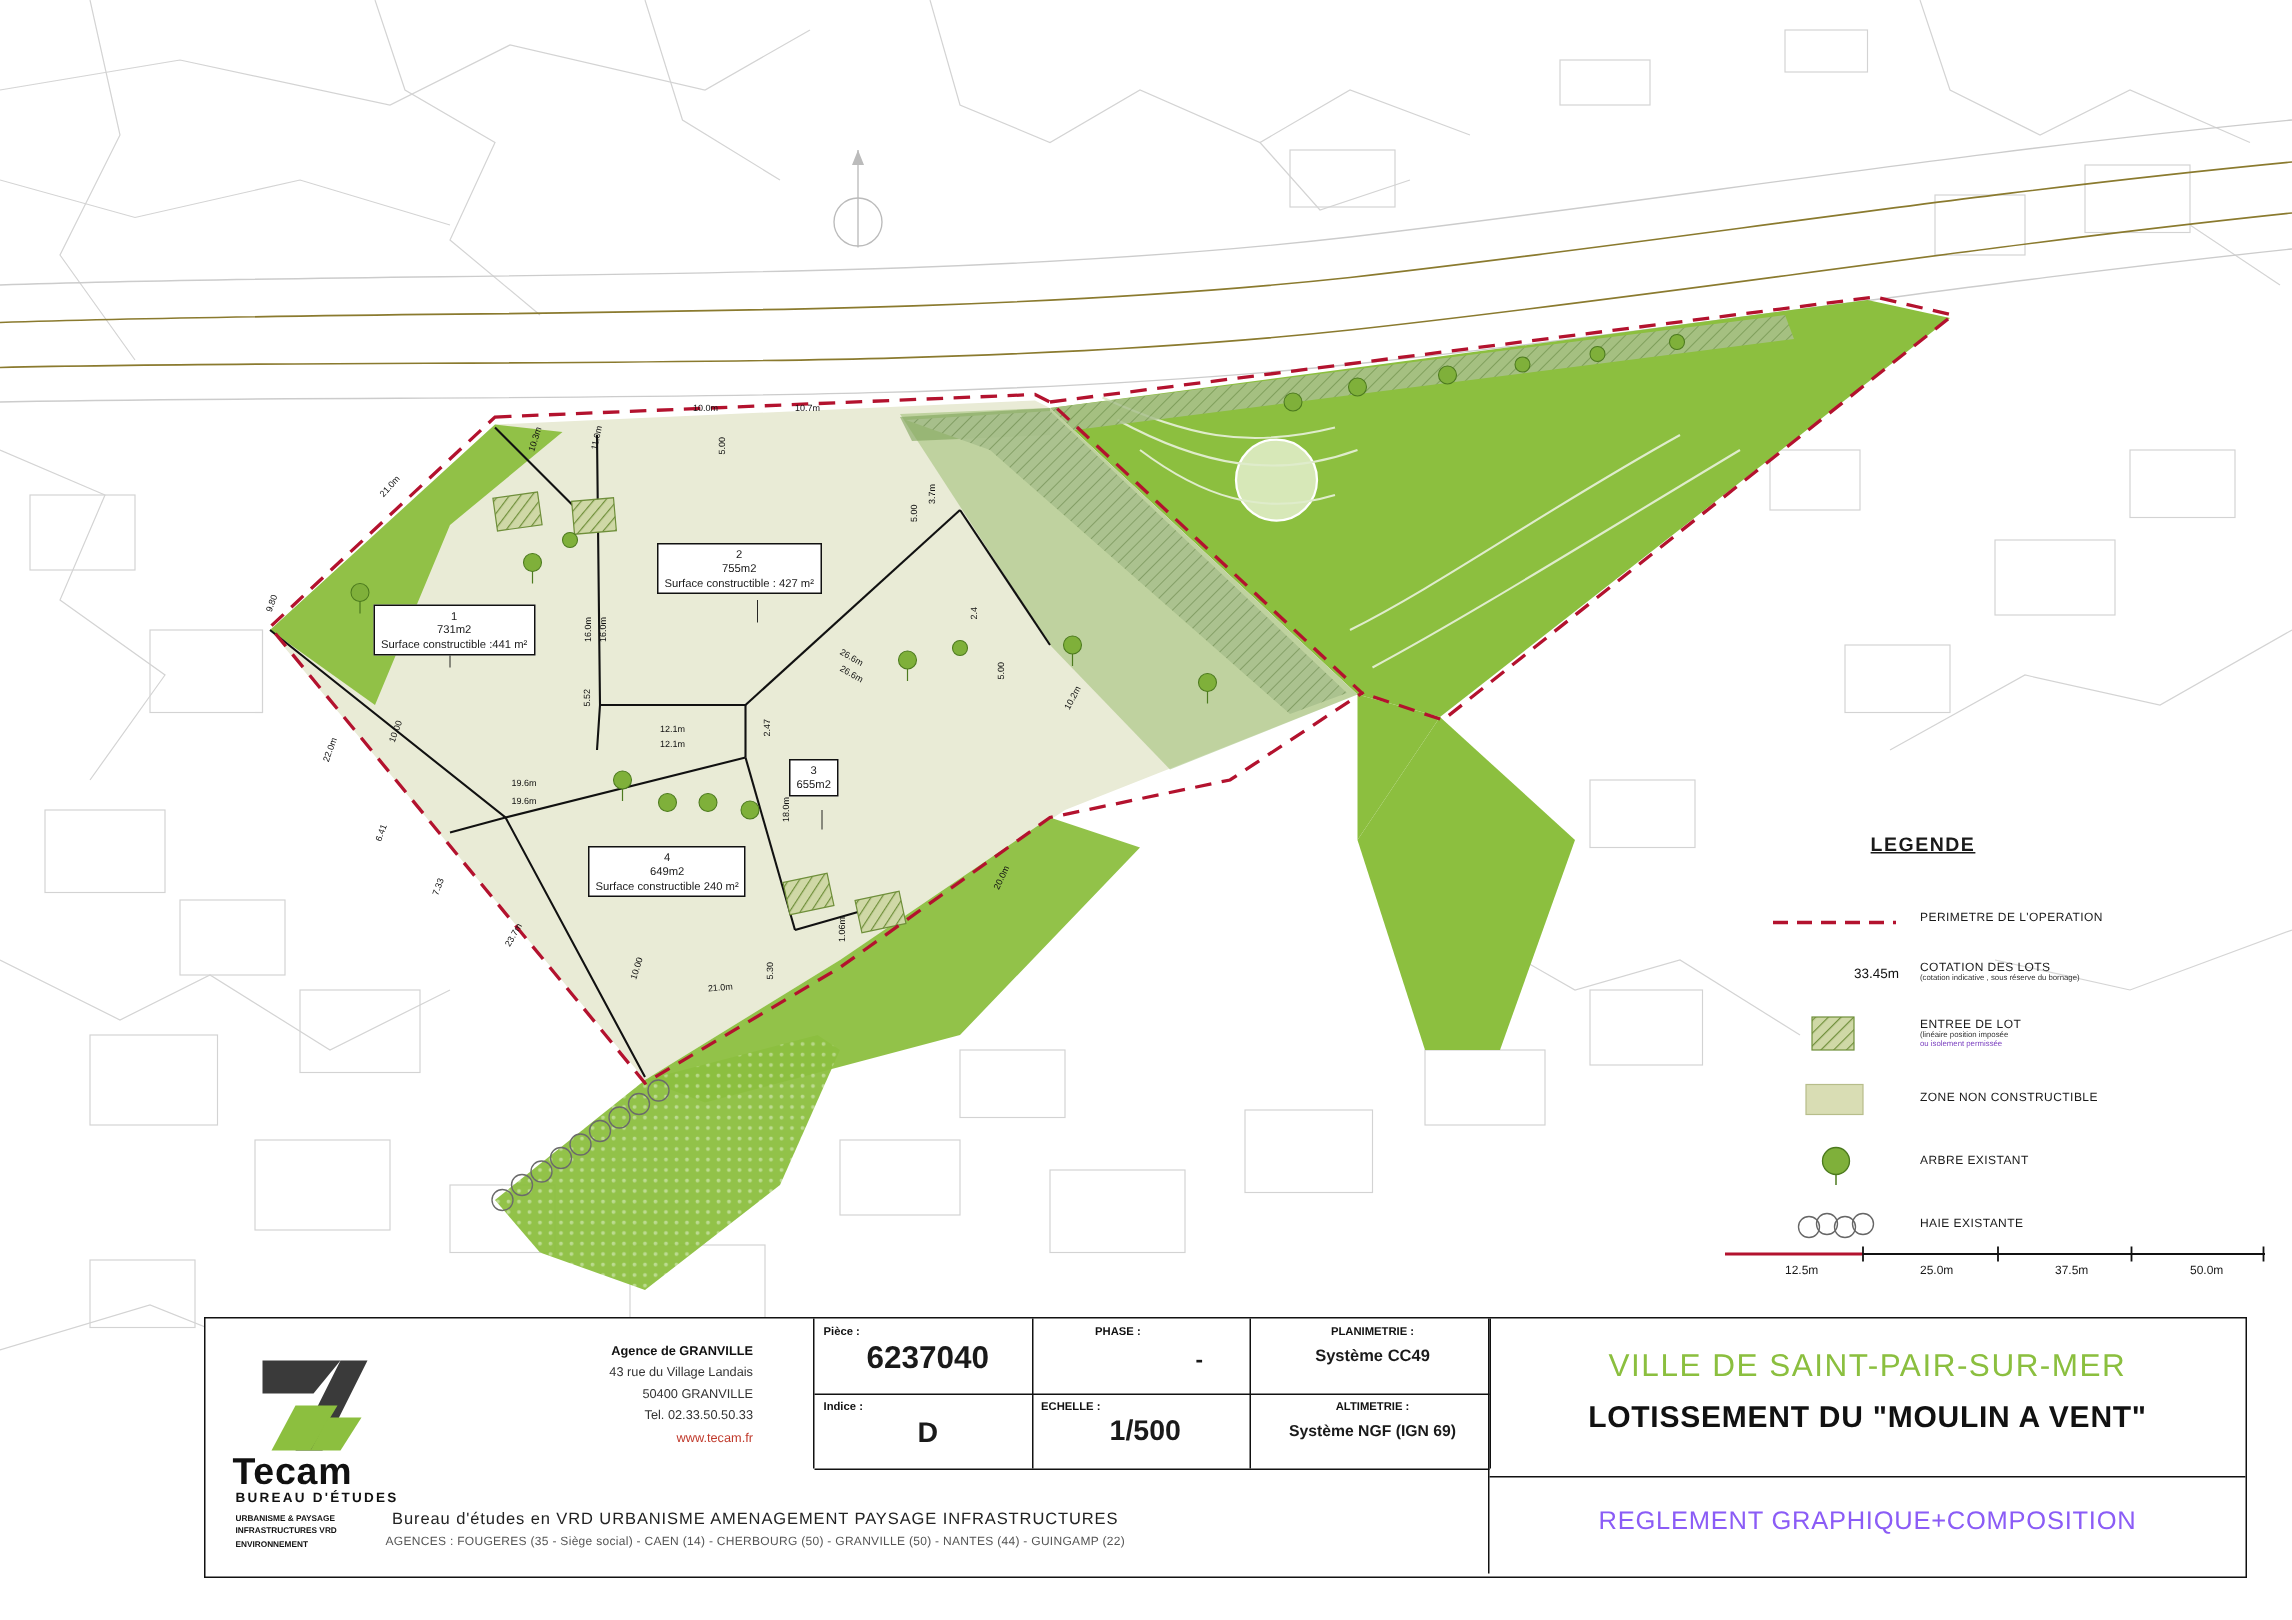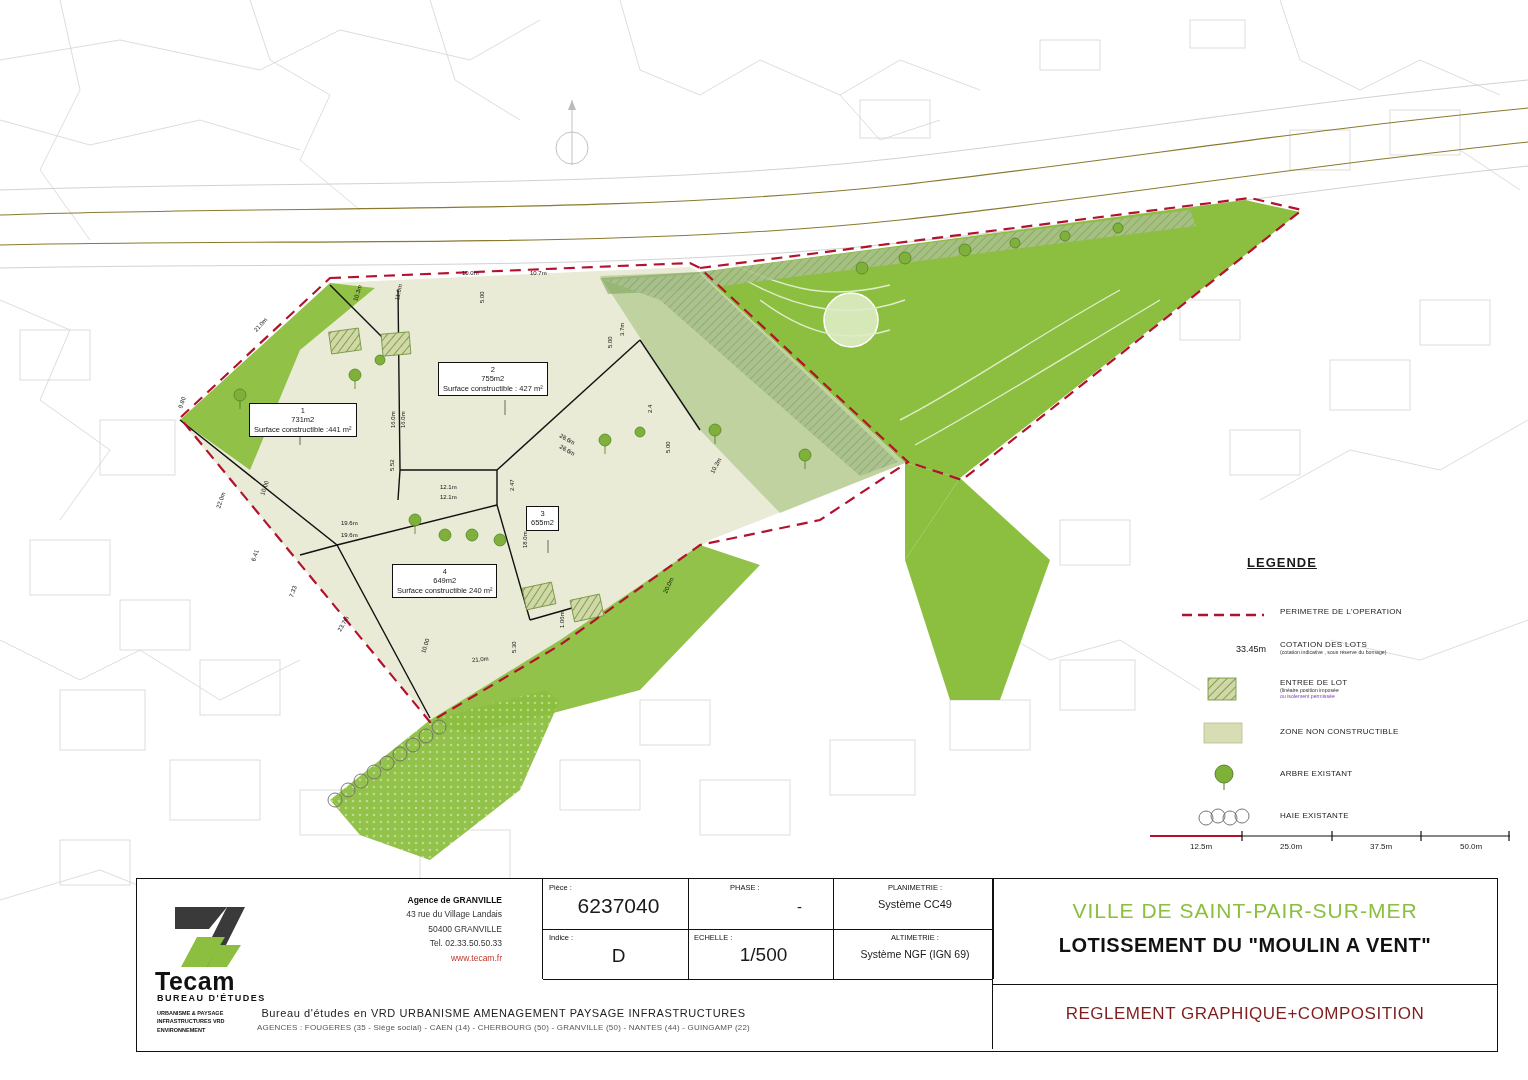--- a/index.html
+++ b/index.html
@@ -43,35 +43,35 @@
   .agence{position:absolute;left:150px;top:14px;width:215px;text-align:right;
           font-size:8.5px;line-height:1.7;color:#333;}
   .agence .b{font-weight:bold;color:#111;}
   .agence .web{color:#c0392b;}
   .cart-bottom{position:absolute;left:14px;top:128px;width:705px;text-align:center;}
   .cb1{font-size:11px;letter-spacing:.6px;color:#222;}
   .cb2{font-size:8px;letter-spacing:.2px;color:#555;margin-top:4px;}
 
   .grid{position:absolute;left:405px;top:0;width:450px;height:100px;
         border-left:1px solid #111;border-right:1px solid #111;}
-  .cell{position:absolute;box-sizing:border-box;}
+  .cell{position:absolute;box-sizing:border-box;font-weight:bold;}
   .cell .lab{font-size:7.5px;color:#111;}
   .cell .val{text-align:center;}
   .vline{position:absolute;background:#111;width:1px;}
   .hline{position:absolute;background:#111;height:1px;}
 
   .cart-right{position:absolute;left:855px;top:0;right:0;height:170px;
               border-left:1px solid #111;}
   .ville{position:absolute;left:0;right:0;top:20px;text-align:center;
          font-size:21px;color:#8bbf3f;letter-spacing:1px;}
   .lotis{position:absolute;left:0;right:0;top:55px;text-align:center;
          font-size:20px;font-weight:bold;color:#111;letter-spacing:.5px;}
   .rg-sep{position:absolute;left:0;right:0;top:105px;height:1px;background:#111;}
   .regl{position:absolute;left:0;right:0;top:125px;text-align:center;
-        font-size:17px;color:#7f1d1d;letter-spacing:.5px;}
+        font-size:17px;color:#8b5cf6;letter-spacing:.5px;}
 </style>
 </head>
 <body>
 
 <div class="sheet">
 
   <svg class="plan" viewBox="0 0 1528 1080">
     <defs>
       <pattern id="hatchEntry" width="6" height="6" patternTransform="rotate(45)" patternUnits="userSpaceOnUse">
         <rect width="6" height="6" fill="#cfd8a6"></rect>

